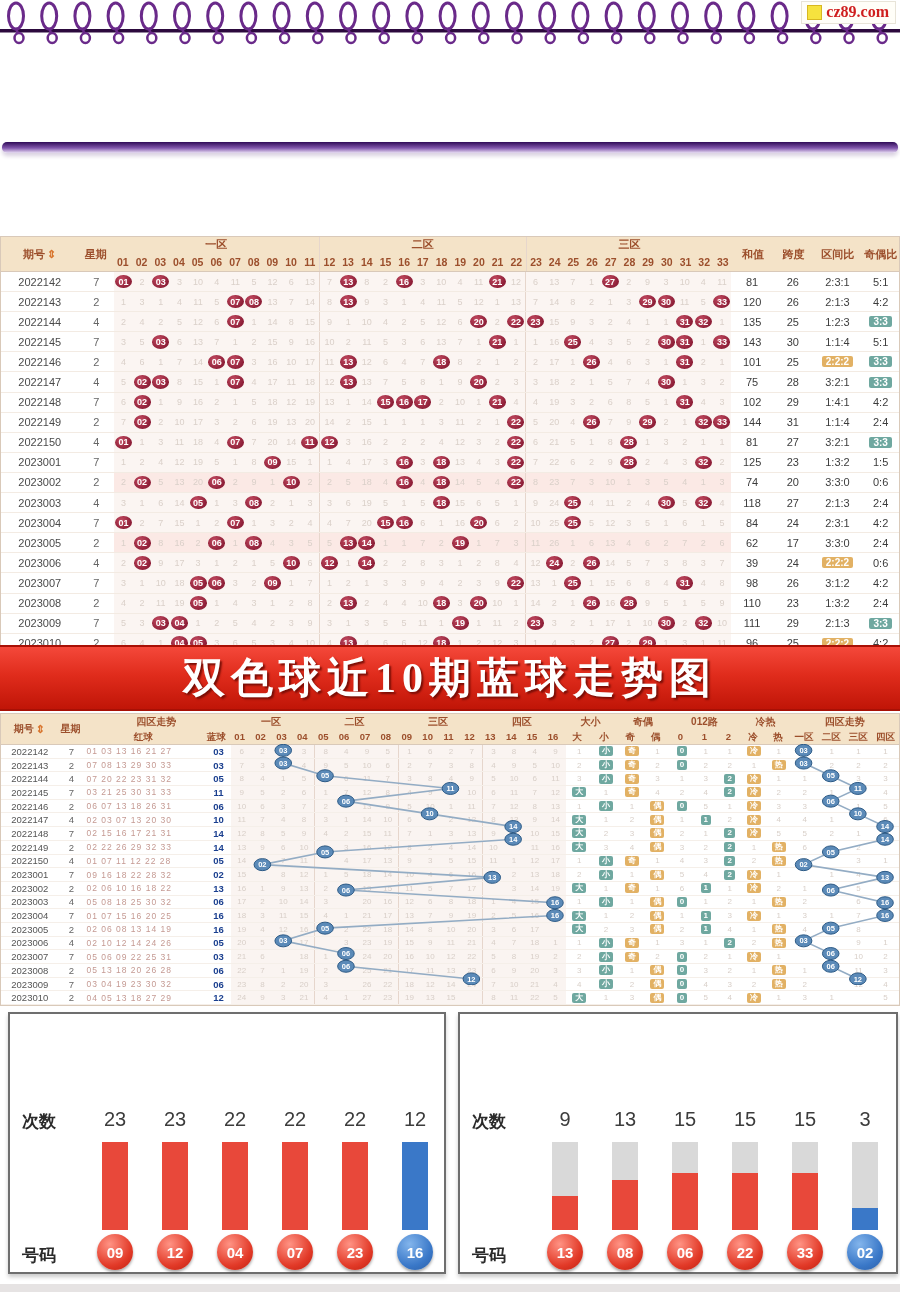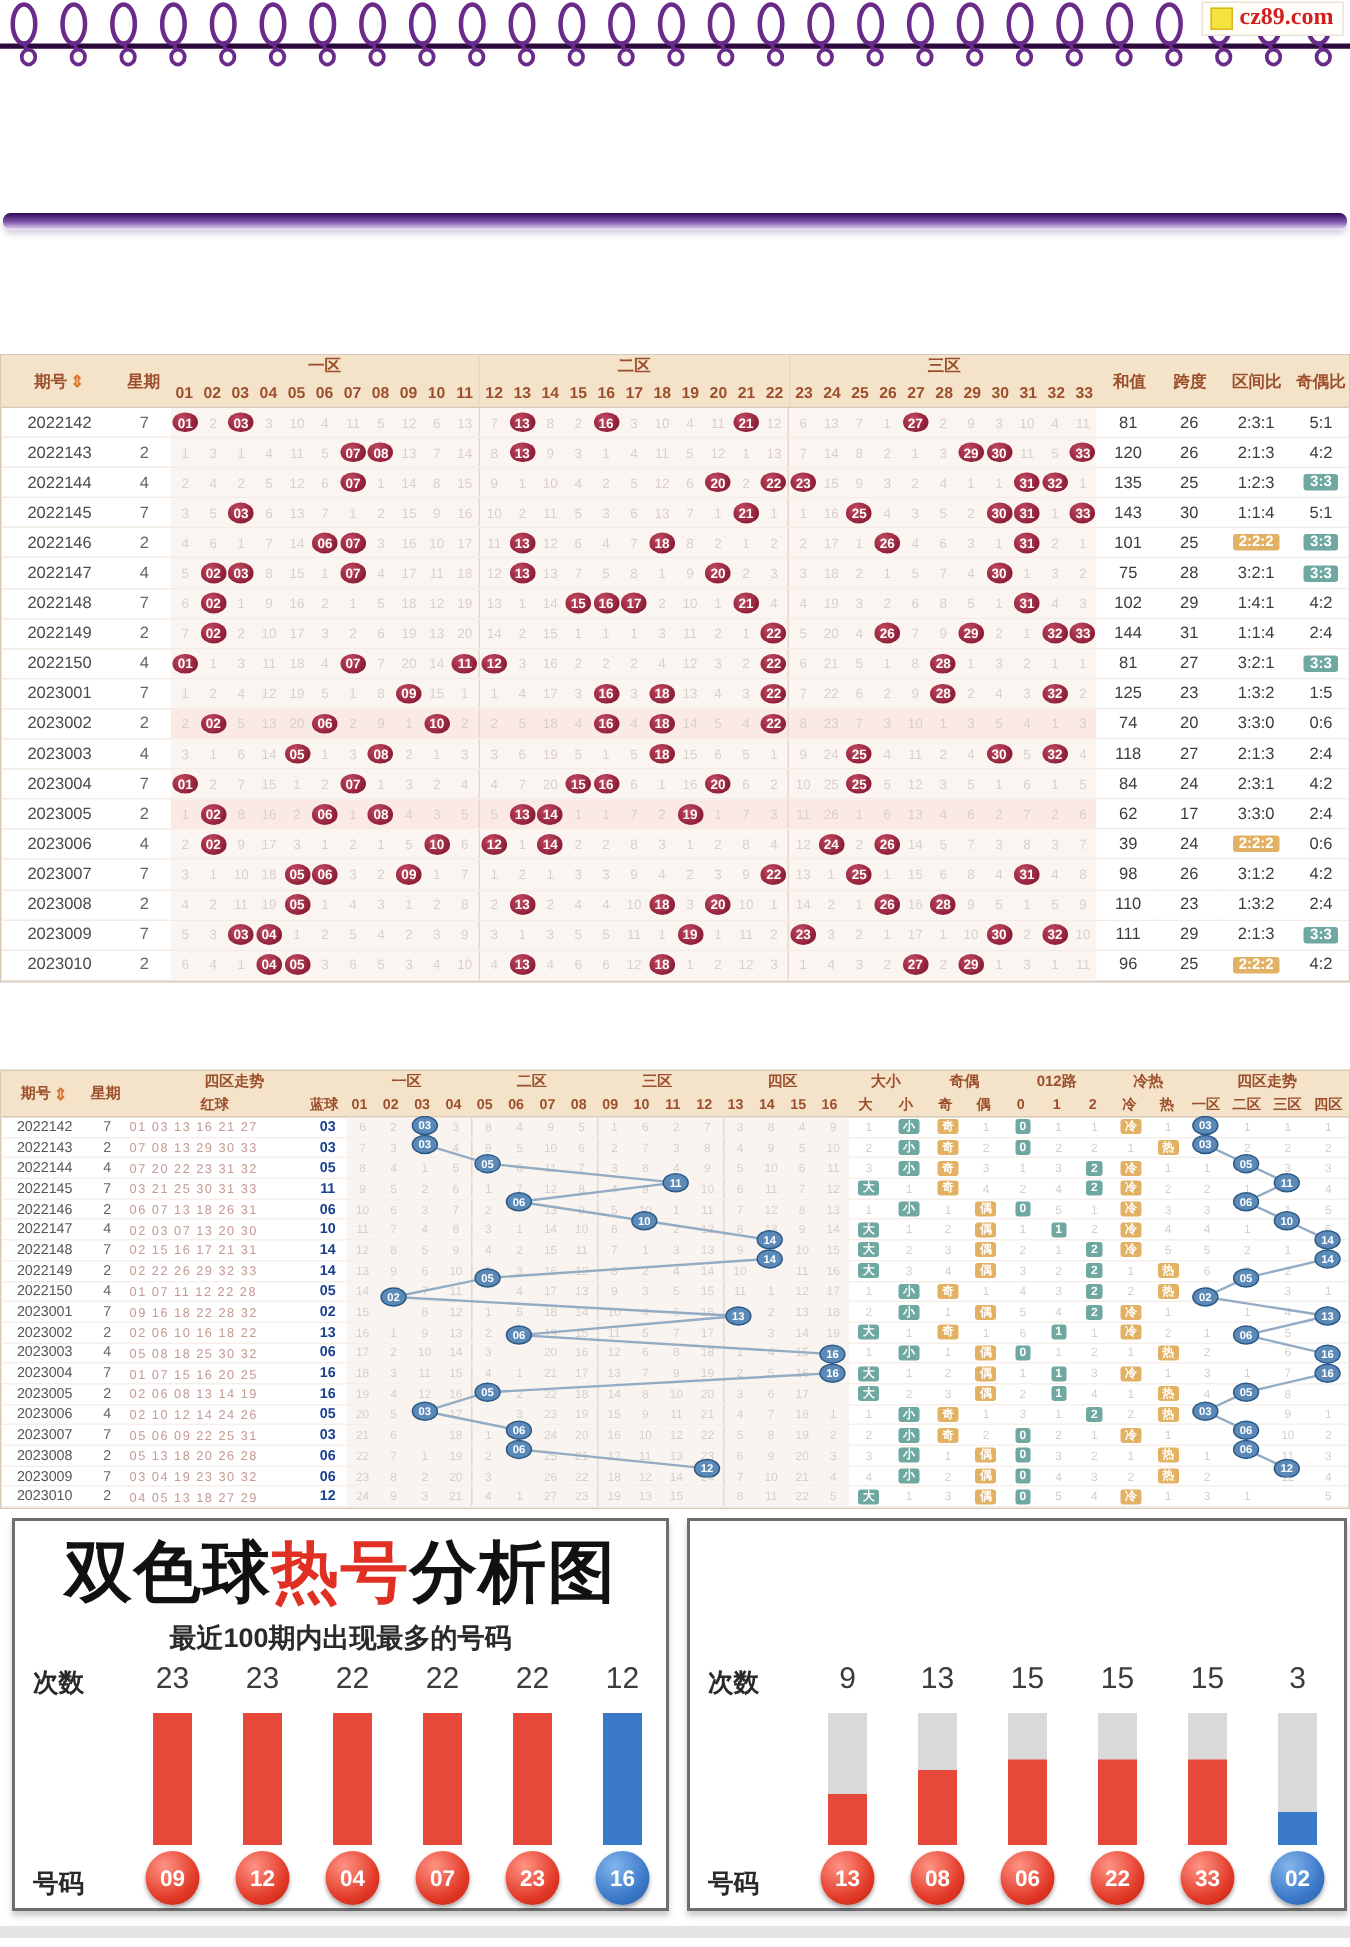--- a/index.html
+++ b/index.html
@@ -2318,20 +2318,23 @@
         </div>
         <div class="rstat" style="width:42px">96</div>
         <div class="rstat" style="width:40px">25</div>
         <div class="rstat" style="width:50px">
           <span class="hl-orange">2:2:2</span>
         </div>
         <div class="rstat" style="width:37px">4:2</div>
       </div>
     </div>
 
+  <div class="banner" id="banner-blue">
+    <span>双色球近10期蓝球走势图</span>
+  </div>
 
   <div class="btable" id="blue-table">
       <div class="bt-head">
         <div class="bt-single" style="width:58px">期号<span class="sort-icon">⇕</span></div>
         <div class="bt-single" style="width:26px">星期</div>
         <div class="bt-g" style="width:146px">
           <div class="t">四区走势</div>
           <div class="b">
             <i style="width:120px">红球</i>
             <i style="width:26px">蓝球</i>
@@ -4221,24 +4224,20 @@
         <ellipse cx="40.724999999999994" cy="209.54999999999998" rx="8.3" ry="6" fill="#5b8ab8" stroke="#2c5a86" stroke-width="1"></ellipse>
       <text x="40.724999999999994" y="212.14999999999998" text-anchor="middle" font-size="7.5" font-weight="bold" fill="#fff" font-family="Liberation Sans,sans-serif">06</text>
         <ellipse cx="40.724999999999994" cy="222.24999999999997" rx="8.3" ry="6" fill="#5b8ab8" stroke="#2c5a86" stroke-width="1"></ellipse>
       <text x="40.724999999999994" y="224.84999999999997" text-anchor="middle" font-size="7.5" font-weight="bold" fill="#fff" font-family="Liberation Sans,sans-serif">06</text>
         <ellipse cx="67.875" cy="234.95" rx="8.3" ry="6" fill="#5b8ab8" stroke="#2c5a86" stroke-width="1"></ellipse>
       <text x="67.875" y="237.54999999999998" text-anchor="middle" font-size="7.5" font-weight="bold" fill="#fff" font-family="Liberation Sans,sans-serif">12</text>
       </svg>
     </div>
 
   <div class="card" id="hot-card">
-    <div class="card-title">
-      <span>双色球</span><span class="t-red">热号</span><span>分析图</span>
-    </div>
-    <div class="card-sub">最近100期内出现最多的号码</div>
     <div class="axis-label" style="top:96px;">次数</div>
     <div class="axis-label" style="top:230px;">号码</div>
     <div id="hot-chart">
         <div class="cnt" style="left:75px">23</div>
         <div class="track" style="left:92px;background:#e8483a"></div>
         <div class="ballrow-ball ball-red" style="left:87px">09</div>
         <div class="cnt" style="left:135px">23</div>
         <div class="track" style="left:152px;background:#e8483a"></div>
         <div class="ballrow-ball ball-red" style="left:147px">12</div>
         <div class="cnt" style="left:195px">22</div>

